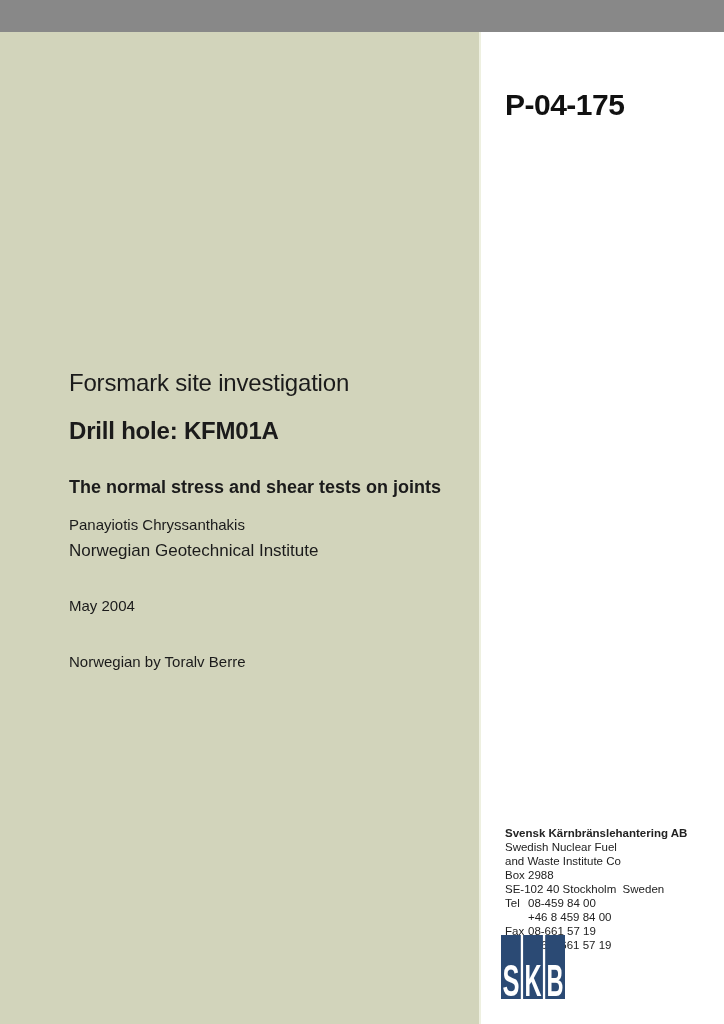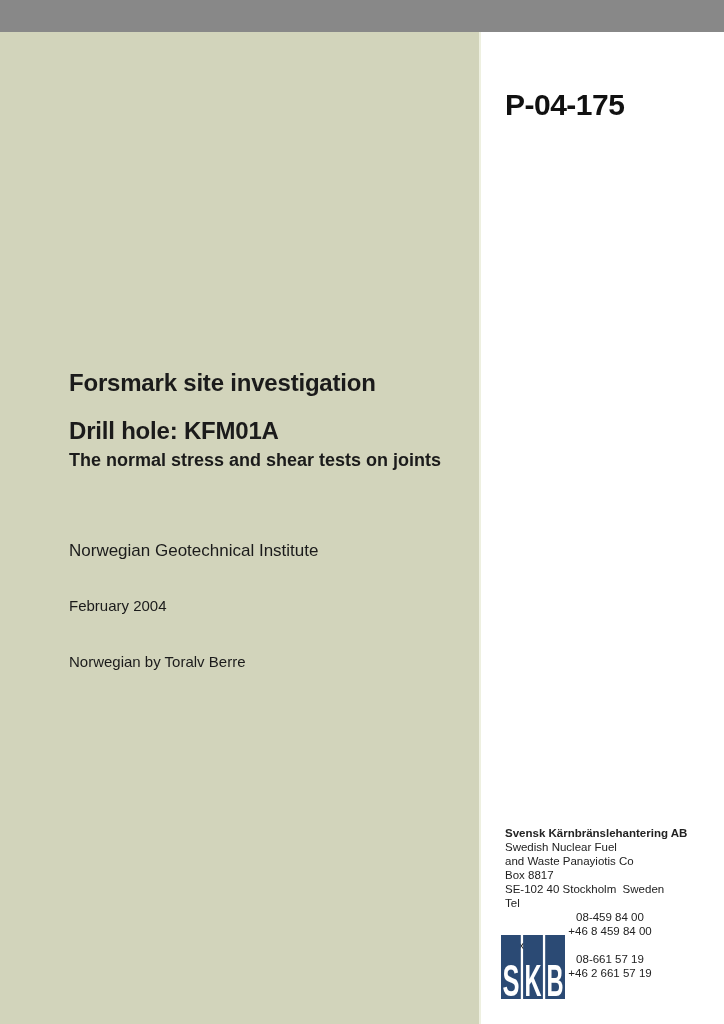--- a/index.html
+++ b/index.html
@@ -33,55 +33,55 @@
     font-size: 30px;
     font-weight: bold;
     letter-spacing: -0.5px;
     color: #111;
     white-space: nowrap;
   }
   #title-main {
     left: 69px;
     top: 337px;
     font-size: 24px;
-    font-weight: bold;
+    font-weight: normal;
     letter-spacing: -0.2px;
     white-space: nowrap;
   }
   #title-drillhole {
     left: 69px;
     top: 385px;
     font-size: 24px;
     font-weight: bold;
     letter-spacing: -0.2px;
     white-space: nowrap;
   }
   #title-sub {
     left: 69px;
-    top: 418px;
+    top: 445px;
     font-size: 18px;
     font-weight: bold;
     white-space: nowrap;
   }
   #author-name   { left: 69px; top: 484px; font-size: 15px; white-space: nowrap; }
   #author-affil  { left: 69px; top: 509px; font-size: 17px; white-space: nowrap; }
   #report-date   { left: 69px; top: 565px; font-size: 15px; white-space: nowrap; }
   #reviewed-line { left: 69px; top: 621px; font-size: 15px; white-space: nowrap; }
 
   #address-block {
     left: 505px;
     top: 794px;
     width: 210px;
     font-size: 11.5px;
     line-height: 14px;
     color: #222;
   }
   #address-block .company { font-weight: bold; white-space: pre-wrap; }
   #address-block .addr-line { white-space: pre-wrap; }
-  .contact-row { display: flex; flex-direction: column; }
+  .contact-row { display: flex; }
   .contact-row .c-label { width: 23px; flex: none; white-space: pre; }
   .contact-row .c-value { white-space: pre; text-align: center; }
 
   #skb-logo {
     left: 501px;
     top: 903px;
     width: 64px;
     height: 64px;
   }
   #skb-logo svg { display: block; }
@@ -94,32 +94,33 @@
   <div id="right-panel"></div>
 
   <div id="report-number" class="abs">P-04-175</div>
 
   <div id="title-main" class="abs">Forsmark site investigation</div>
 
   <div id="title-drillhole" class="abs">Drill hole: KFM01A</div>
 
   <div id="title-sub" class="abs">The normal stress and shear tests on joints</div>
 
+  <div id="author-name" class="abs">Panayiotis Chryssanthakis</div>
 
   <div id="author-affil" class="abs">Norwegian Geotechnical Institute</div>
 
-  <div id="report-date" class="abs">February 2004</div>
+  <div id="report-date" class="abs">May 2004</div>
 
   <div id="reviewed-line" class="abs">Norwegian by Toralv Berre</div>
 
   <div id="address-block" class="abs">
     <div class="company">Svensk Kärnbränslehantering AB</div>
     <div class="addr-line">Swedish Nuclear Fuel</div>
-    <div class="addr-line">and Waste Panayiotis Co</div>
-    <div class="addr-line">Box 8817</div>
+    <div class="addr-line">and Waste Institute Co</div>
+    <div class="addr-line">Box 2988</div>
     <div class="addr-line">SE-102 40 Stockholm  Sweden</div>
 
     <div class="contact-row">
       <span class="c-label">Tel</span>
       <span class="c-value">08-459 84 00</span>
     </div>
     <div class="contact-row">
       <span class="c-label"></span>
       <span class="c-value">+46 8 459 84 00</span>
     </div>

